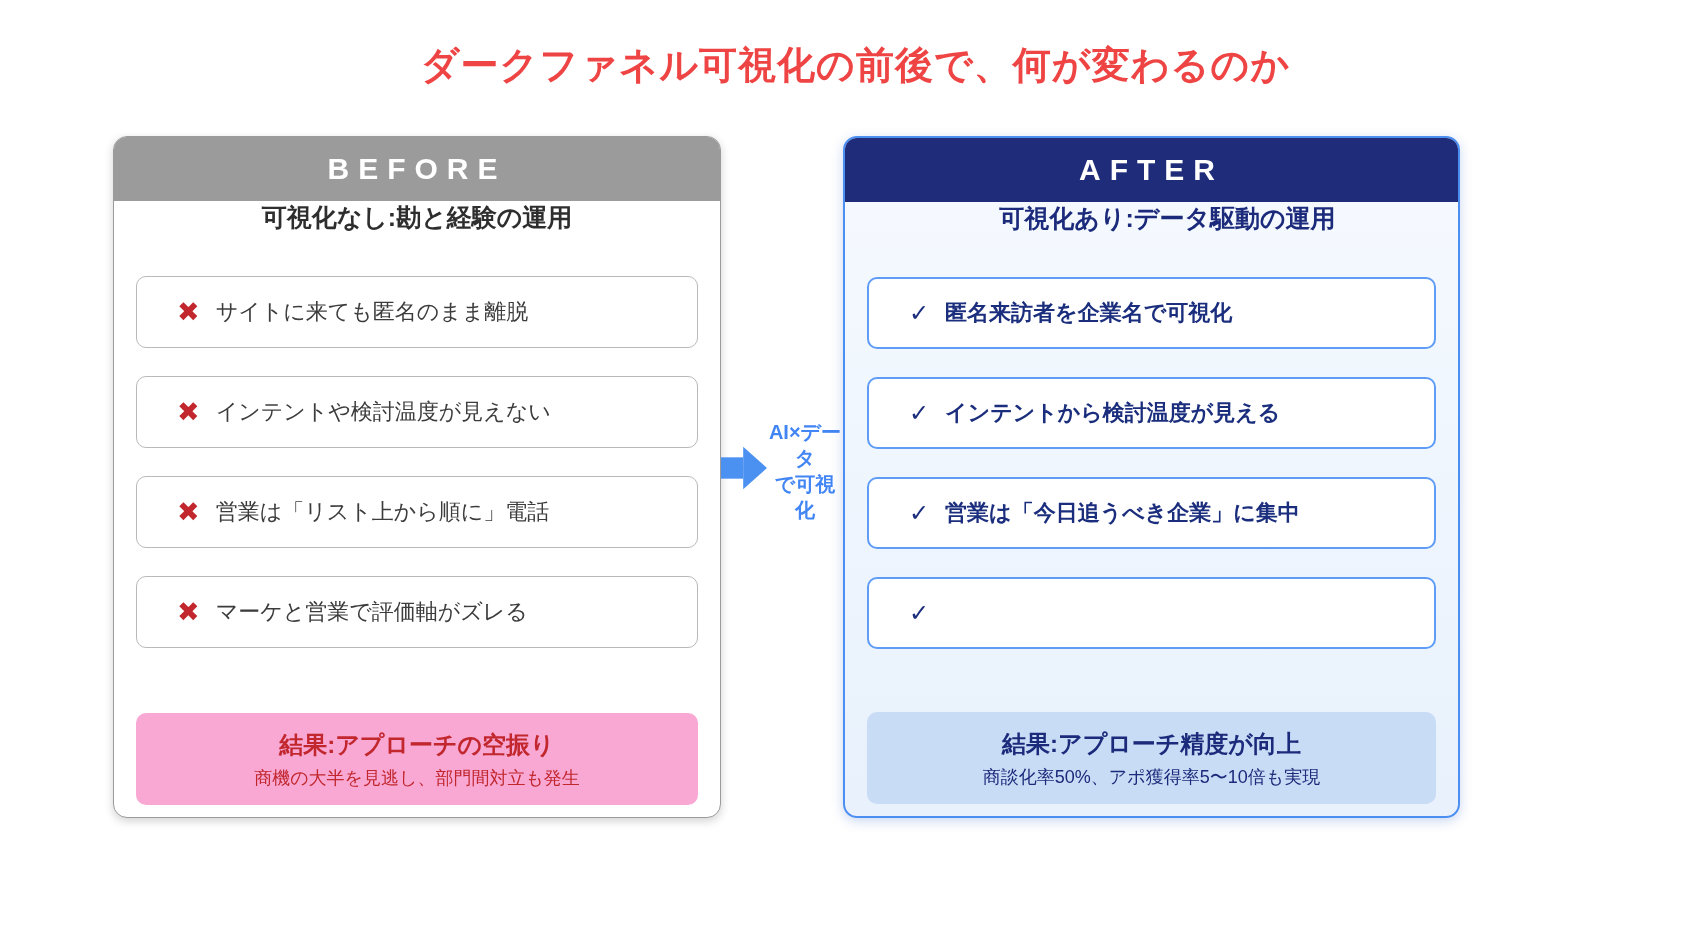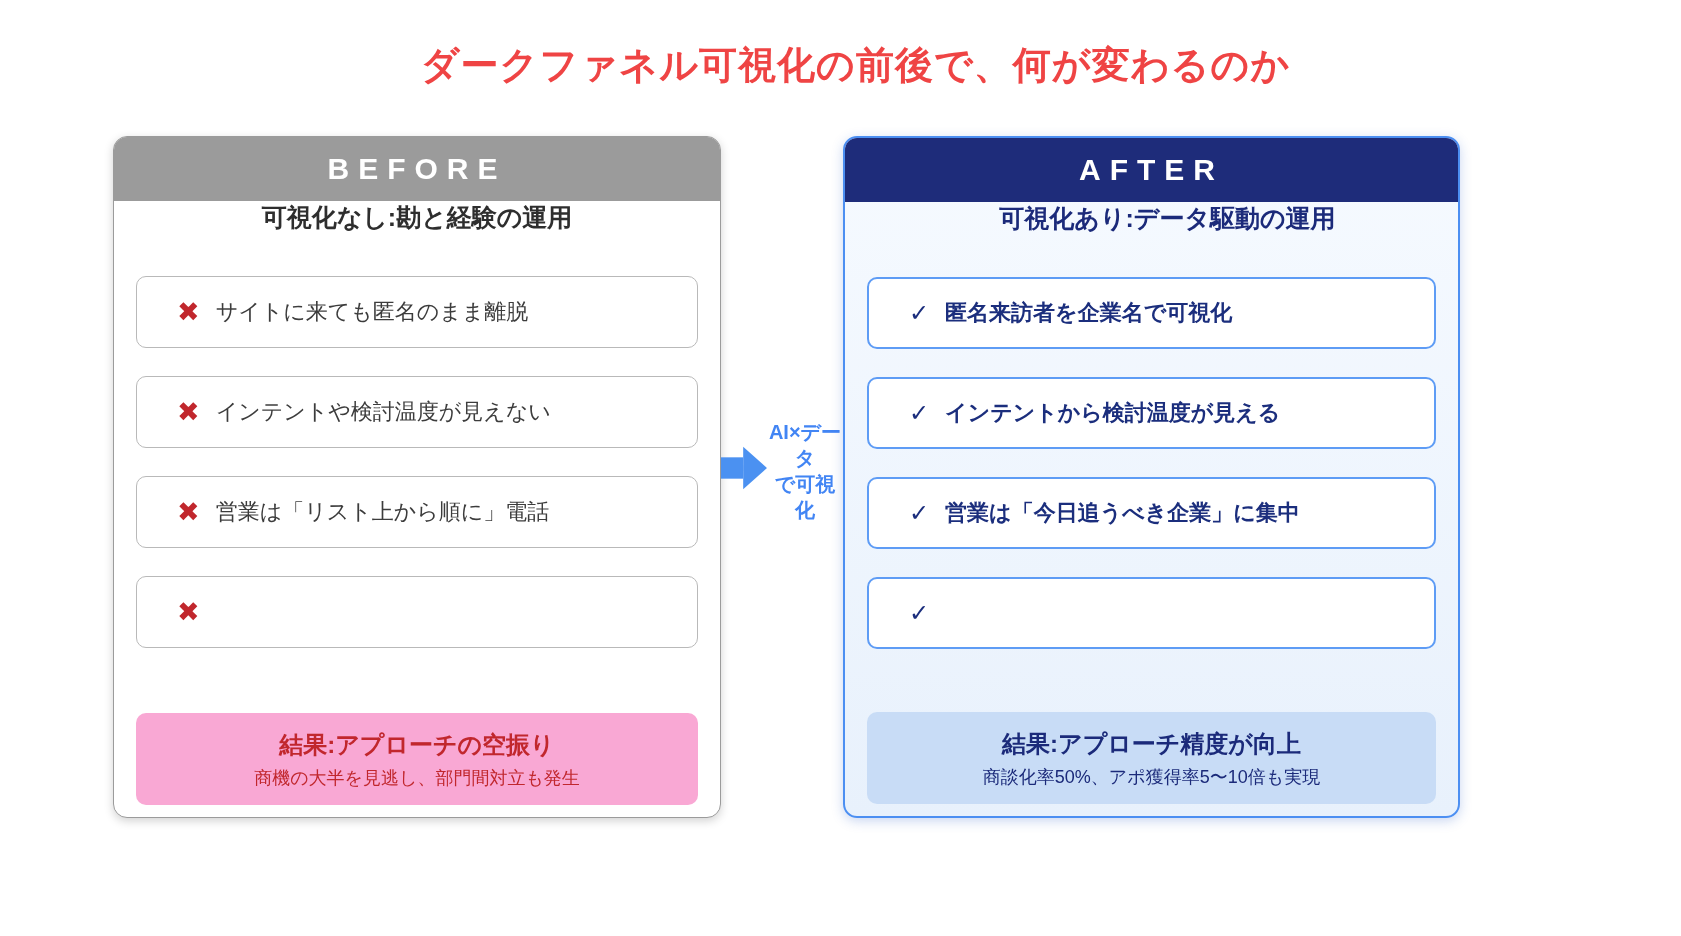--- a/index.html
+++ b/index.html
@@ -91,20 +91,21 @@
     <div class="item">
       <span class="marker marker-x">✖</span>
       <span>インテントや検討温度が見えない</span>
     </div>
     <div class="item">
       <span class="marker marker-x">✖</span>
       <span>営業は「リスト上から順に」電話</span>
     </div>
     <div class="item">
       <span class="marker marker-x">✖</span>
+      <span>マーケと営業で評価軸がズレる</span>
     </div>
   </div>
   <div class="result">
     <div class="result-title">結果:アプローチの空振り</div>
     <div class="result-detail">商機の大半を見逃し、部門間対立も発生</div>
   </div>
 </section>
 
 <div class="connector">
   <svg class="connector-arrow" viewBox="0 0 56 64" xmlns="http://www.w3.org/2000/svg">

